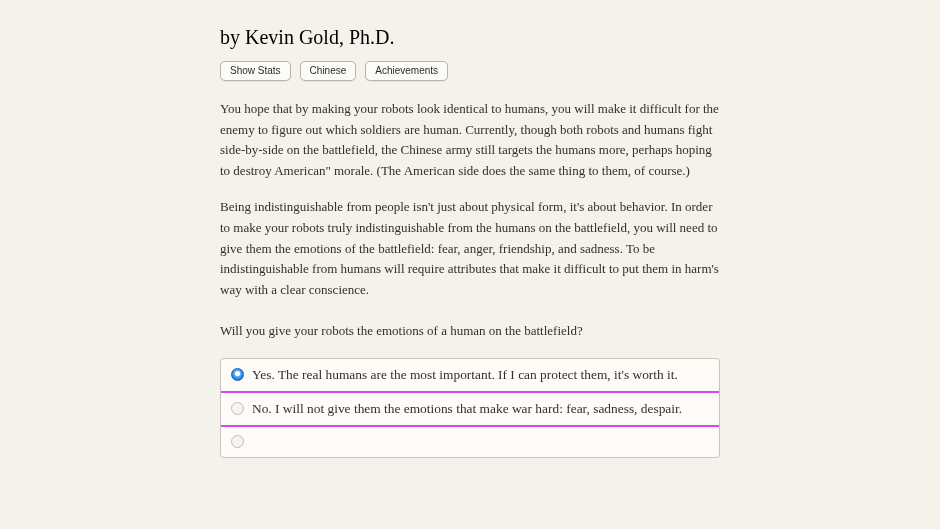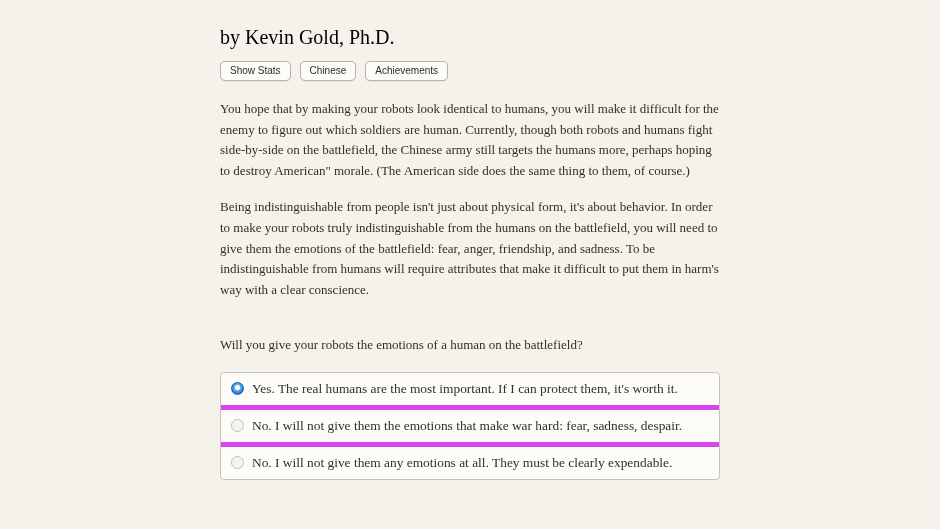--- a/index.html
+++ b/index.html
@@ -36,35 +36,35 @@
     padding: 3px 9px 4px 9px;
     box-shadow: 0 1px 1px rgba(0,0,0,0.06);
     cursor: pointer;
   }
   .story { margin-top: 18px; }
   .story p {
     font-size: 13px;
     line-height: 20.6px;
     margin-bottom: 16px;
   }
-  .story p.question { margin-top: 35px; margin-bottom: 14px; }
+  .story p.question { margin-top: 21px; margin-bottom: 14px; }
   .choices {
     margin-top: 16px;
     background: #fdfcf9;
     border: 1px solid #c8c3ba;
     border-radius: 4px;
   }
   .choice-row {
     display: flex;
     align-items: center;
     padding: 7px 7px 8px 10px;
     min-height: 32px;
     cursor: pointer;
   }
-  .choice-row + .choice-row { border-top: 5px solid #d946ef; }
+  .choice-row + .choice-row { border-top: 2px solid #d946ef; }
   .radio {
     flex: 0 0 auto;
     width: 13px; height: 13px;
     border-radius: 50%;
     background: #f6f4f0;
     border: 1px solid #c2bdb5;
     margin-right: 8px;
     position: relative;
   }
   .radio.selected {
@@ -99,17 +99,16 @@
     <div class="choice-row">
       <span class="radio selected"></span>
       <span class="choice-label">Yes. The real humans are the most important. If I can protect them, it's worth it.</span>
     </div>
     <div class="choice-row">
       <span class="radio"></span>
       <span class="choice-label">No. I will not give them the emotions that make war hard: fear, sadness, despair.</span>
     </div>
     <div class="choice-row">
       <span class="radio"></span>
-      <span class="choice-label">No. I will not give them any emotions at all. They must be clearly expendable.</span>
     </div>
   </div>
 
 </div>
 
 </body></html>

